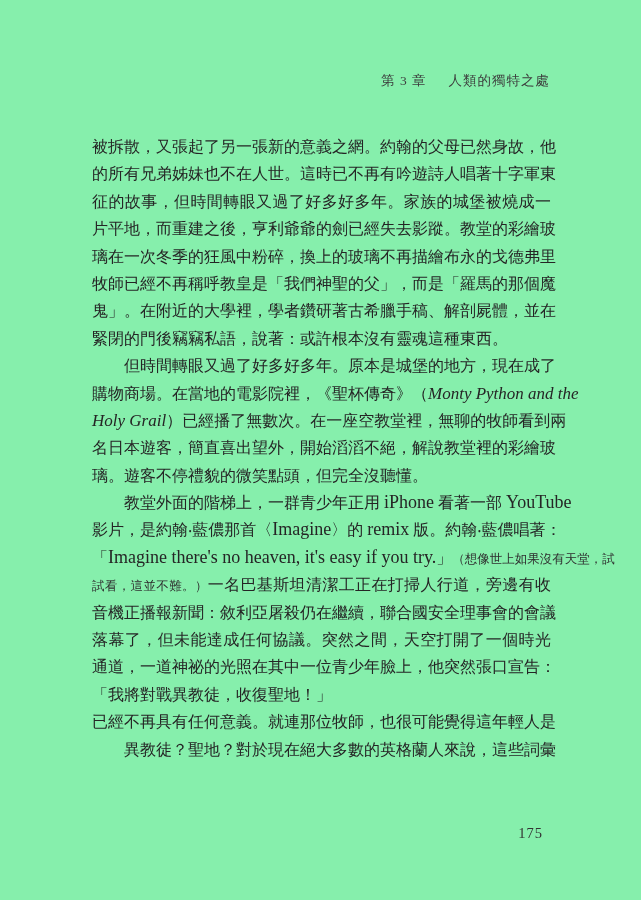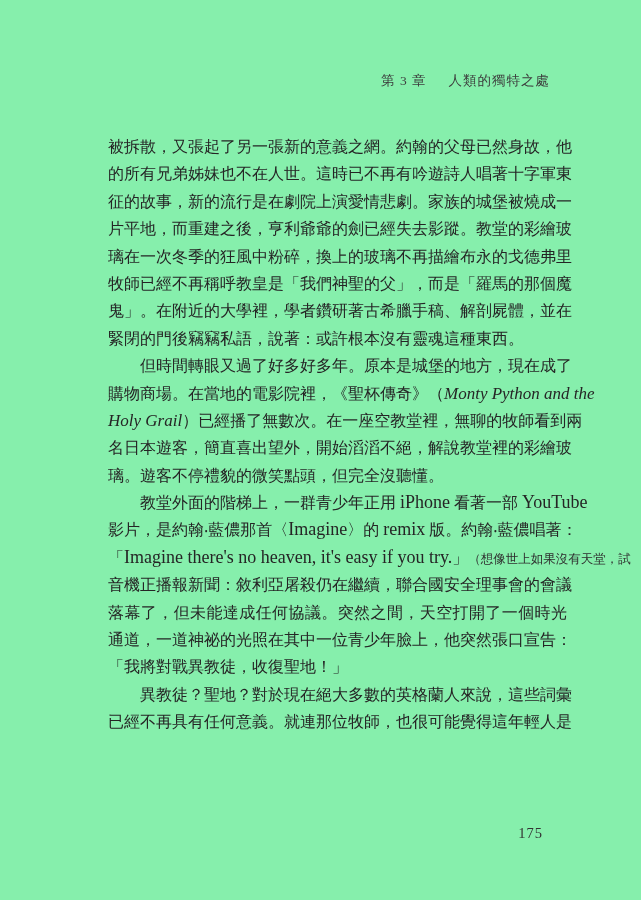--- a/index.html
+++ b/index.html
@@ -23,21 +23,20 @@
     letter-spacing:1px;
     white-space:nowrap;
   }
   .header .chapter{margin-right:22px;}
   .textblock{
     position:absolute;
     left:92px;top:133px;
     width:459px;
     font-size:16px;
     color:#252525;
-    margin-left:16px;
   }
   .line{
     height:27.4px;
     line-height:27.4px;
     text-align:justify;
     text-align-last:justify;
     white-space:nowrap;
     overflow:visible;
   }
   .line.end{text-align-last:left;}
@@ -60,37 +59,38 @@
 
 <div class="page">
 
   <div class="header">
     <span class="chapter">第 3 章</span><span class="title">人類的獨特之處</span>
   </div>
 
   <div class="textblock">
       <div class="line"><span class="s-n">被拆散，又張起了另一張新的意義之網。約翰的父母已然身故，他</span></div>
       <div class="line"><span class="s-n">的所有兄弟姊妹也不在人世。這時已不再有吟遊詩人唱著十字軍東</span></div>
-      <div class="line"><span class="s-n">征的故事，新的流行是在劇院上演愛情悲劇。家族的城堡被燒成一</span></div>
+      <div class="line"><span class="s-n">征的故事，但時間轉眼又過了好多好多年。家族的城堡被燒成一</span></div>
       <div class="line"><span class="s-n">片平地，而重建之後，亨利爺爺的劍已經失去影蹤。教堂的彩繪玻</span></div>
       <div class="line"><span class="s-n">璃在一次冬季的狂風中粉碎，換上的玻璃不再描繪布永的戈德弗里</span></div>
       <div class="line"><span class="s-n">牧師已經不再稱呼教皇是「我們神聖的父」，而是「羅馬的那個魔</span></div>
       <div class="line"><span class="s-n">鬼」。在附近的大學裡，學者鑽研著古希臘手稿、解剖屍體，並在</span></div>
       <div class="line end"><span class="s-n">緊閉的門後竊竊私語，說著：或許根本沒有靈魂這種東西。</span></div>
       <div class="line indent"><span class="s-n">但時間轉眼又過了好多好多年。原本是城堡的地方，現在成了</span></div>
       <div class="line"><span class="s-n">購物商場。在當地的電影院裡，《聖杯傳奇》（</span><span class="s-ital">Monty Python and the</span></div>
       <div class="line"><span class="s-ital">Holy Grail</span><span class="s-n">）已經播了無數次。在一座空教堂裡，無聊的牧師看到兩</span></div>
       <div class="line"><span class="s-n">名日本遊客，簡直喜出望外，開始滔滔不絕，解說教堂裡的彩繪玻</span></div>
       <div class="line end"><span class="s-n">璃。遊客不停禮貌的微笑點頭，但完全沒聽懂。</span></div>
       <div class="line indent"><span class="s-n">教堂外面的階梯上，一群青少年正用 </span><span class="s-lat">iPhone</span><span class="s-n"> 看著一部 </span><span class="s-lat">YouTube</span></div>
       <div class="line"><span class="s-n">影片，是約翰‧藍儂那首〈</span><span class="s-lat">Imagine</span><span class="s-n">〉的 </span><span class="s-lat">remix</span><span class="s-n"> 版。約翰‧藍儂唱著：</span></div>
       <div class="line"><span class="s-n">「</span><span class="s-lat">Imagine there's no heaven, it's easy if you try.</span><span class="s-n">」</span><span class="s-sm">（想像世上如果沒有天堂，試</span></div>
+      <div class="line"><span class="s-sm">試看，這並不難。）</span><span class="s-n">一名巴基斯坦清潔工正在打掃人行道，旁邊有收</span></div>
       <div class="line"><span class="s-n">音機正播報新聞：敘利亞屠殺仍在繼續，聯合國安全理事會的會議</span></div>
       <div class="line"><span class="s-n">落幕了，但未能達成任何協議。突然之間，天空打開了一個時光</span></div>
       <div class="line"><span class="s-n">通道，一道神祕的光照在其中一位青少年臉上，他突然張口宣告：</span></div>
       <div class="line end"><span class="s-n">「我將對戰異教徒，收復聖地！」</span></div>
+      <div class="line"><span class="s-n">已經不再具有任何意義。就連那位牧師，也很可能覺得這年輕人是</span></div>
       <div class="line indent"><span class="s-n">異教徒？聖地？對於現在絕大多數的英格蘭人來說，這些詞彙</span></div>
-      <div class="line"><span class="s-n">已經不再具有任何意義。就連那位牧師，也很可能覺得這年輕人是</span></div>
     </div>
 
   <div class="folio">175</div>
 
 </div>
 
 </body></html>

